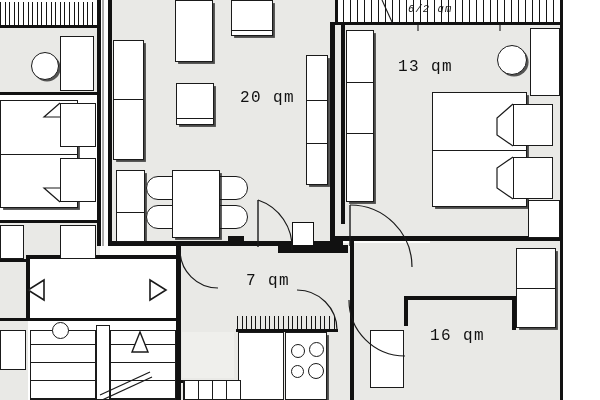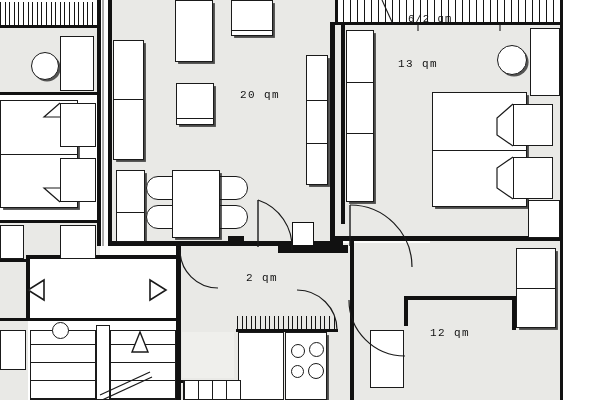--- a/index.html
+++ b/index.html
@@ -48,21 +48,21 @@
   .circ.sh{box-shadow:2px 2px 0 -0.4px rgba(20,20,20,.7);}
   .chair{
     position:absolute;background:#fff;border:1.2px solid #1a1a1a;
     box-sizing:border-box;
   }
 
   
   .lab{
     position:absolute;
     font-family:"Liberation Mono","DejaVu Sans Mono",monospace;
-    font-size:11px;letter-spacing:1.4px;color:#111;
+    font-size:16px;letter-spacing:1.4px;color:#111;
     white-space:nowrap;
   }
   .lab.sm{font-size:10.5px;letter-spacing:1.1px;}
 
   
   .comb{
     position:absolute;
     background-image:repeating-linear-gradient(90deg,#151515 0 1.1px,transparent 1.1px 7px);
   }
   .comb.dense{background-image:repeating-linear-gradient(90deg,#151515 0 1px,transparent 1px 4.6px);}
@@ -166,44 +166,44 @@
   <div class="furline" style="left:306px;top:143px;width:22px;height:1px;"></div>
 
   <div class="chair" style="left:146px;top:176px;width:30px;height:24px;border-radius:12px 0 0 12px;"></div>
   <div class="chair" style="left:146px;top:205px;width:30px;height:24px;border-radius:12px 0 0 12px;"></div>
   <div class="chair" style="left:218px;top:176px;width:30px;height:24px;border-radius:0 12px 12px 0;"></div>
   <div class="chair" style="left:218px;top:205px;width:30px;height:24px;border-radius:0 12px 12px 0;"></div>
   <div class="fur sh" style="left:172px;top:170px;width:48px;height:68px;"></div>
 
   <div class="lab" style="left:240px;top:89px;">20 qm</div>
 
-  <div class="lab sm" style="left:408px;top:13px;">6/2 qm</div>
+  <div class="lab sm" style="left:408px;top:3px;font-style:italic;">6/2 qm</div>
 
   <div class="lab" style="left:398px;top:58px;">13 qm</div>
 
   <div class="fur sh" style="left:346px;top:30px;width:28px;height:172px;"></div>
   <div class="furline" style="left:346px;top:82px;width:28px;height:1px;"></div>
   <div class="furline" style="left:346px;top:133px;width:28px;height:1px;"></div>
 
   <div class="circ sh" style="left:497px;top:45px;width:30px;height:30px;"></div>
 
   <div class="fur sh" style="left:432px;top:92px;width:95px;height:115px;"></div>
   <div class="furline" style="left:432px;top:150px;width:95px;height:1px;"></div>
   <div class="fur" style="left:513px;top:104px;width:40px;height:42px;"></div>
   <div class="fur" style="left:513px;top:157px;width:40px;height:42px;"></div>
 
   <div class="fur" style="left:530px;top:28px;width:30px;height:68px;"></div>
   <div class="fur" style="left:528px;top:200px;width:32px;height:38px;"></div>
 
-  <div class="lab" style="left:246px;top:272px;">2 qm</div>
+  <div class="lab" style="left:246px;top:272px;">7 qm</div>
 
   <div class="wallhollow" style="left:292px;top:222px;width:22px;height:30px;"></div>
   <div class="wall" style="left:278px;top:245px;width:70px;height:8px;"></div>
 
-  <div class="lab" style="left:430px;top:327px;">12 qm</div>
+  <div class="lab" style="left:430px;top:327px;">16 qm</div>
   <div class="fur sh" style="left:516px;top:248px;width:40px;height:80px;"></div>
   <div class="furline" style="left:516px;top:288px;width:40px;height:1px;"></div>
   <div class="fur" style="left:370px;top:330px;width:34px;height:58px;"></div>
 
   <div class="comb dense" style="left:237px;top:316px;width:100px;height:14px;"></div>
   <div class="wall" style="left:236px;top:329px;width:102px;height:3px;"></div>
   <div class="fur" style="left:238px;top:332px;width:46px;height:68px;"></div>
   <div class="fur sh" style="left:285px;top:332px;width:42px;height:68px;"></div>
   <div class="circ" style="left:291px;top:344px;width:14px;height:14px;"></div>
   <div class="circ" style="left:309px;top:342px;width:15px;height:15px;"></div>

